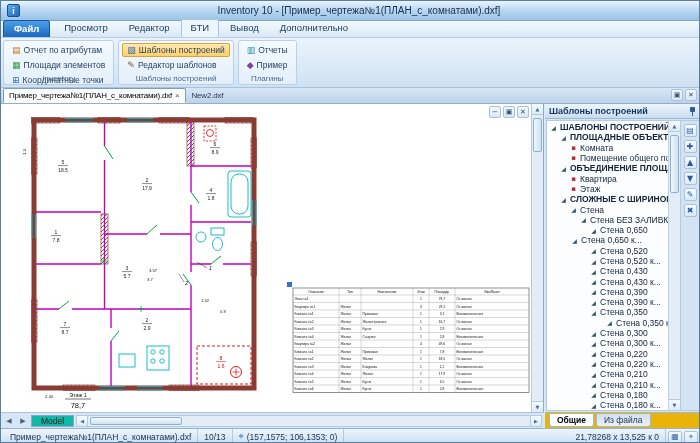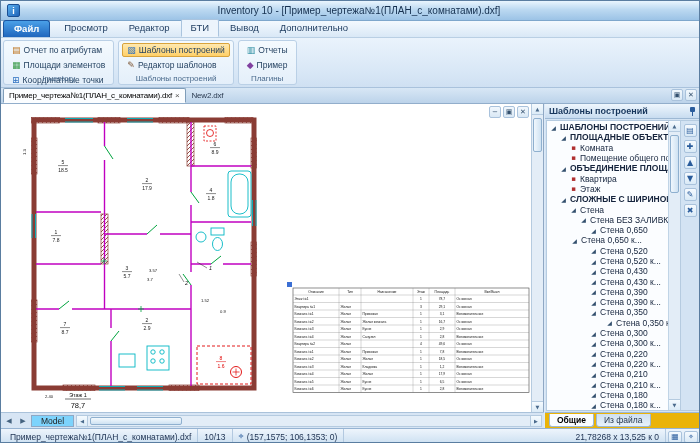--- a/index.html
+++ b/index.html
@@ -40,21 +40,21 @@
   .main{position:absolute;top:103px;left:0;width:700px;height:324px}
   .canvas{position:absolute;left:0;top:0;width:543px;height:308px;background:#fff;border-right:1px solid #8fa8c4;overflow:hidden}
   .canvas svg{position:absolute;left:0;top:0}
   .cwin{position:absolute;right:14px;top:2px;display:flex;gap:2px}
   .vscroll{position:absolute;right:0;top:0;bottom:0;width:12px;background:#e3edf7;border-left:1px solid #b5cbe0;display:flex;flex-direction:column;align-items:center}
   .vsarrow{width:100%;height:11px;font-family:"DejaVu Sans",sans-serif;font-size:5px;color:#4a6a8c;display:flex;align-items:center;justify-content:center;background:linear-gradient(#f5fafe,#dcebf7);border-bottom:1px solid #b5cbe0}
   .vsarrow.bot{position:absolute;bottom:0;border-top:1px solid #b5cbe0;border-bottom:none}
   .vsthumb{width:9px;height:34px;margin-top:3px;background:linear-gradient(90deg,#f0f7fd,#cfe2f2);border:1px solid #8fb0cf;border-radius:2px}
   .modelrow{position:absolute;left:0;top:308px;width:543px;height:16px;background:#d7e5f4;border-top:1px solid #aac2da;display:flex;align-items:center;padding:0 2px;gap:2px}
   .navbtn{font-family:"DejaVu Sans",sans-serif;font-size:7px;color:#44627f;width:12px;text-align:center}
-  .modeltab{font-size:8.5px;background:#7dd3fc;border:1px solid #8fa8c4;padding:0 9px;height:12px;line-height:11px;color:#222}
+  .modeltab{font-size:8.5px;background:#14b8a6;border:1px solid #8fa8c4;padding:0 9px;height:12px;line-height:11px;color:#222}
   .hscroll{flex:1;height:12px;background:#e3edf7;border:1px solid #b5cbe0;position:relative}
   .hthumb{position:absolute;left:13px;width:92px;top:1px;bottom:1px;background:linear-gradient(#f3f9fd,#cfe2f2);border:1px solid #8fb0cf;border-radius:2px}
   .harrow{position:absolute;top:0;bottom:0;width:11px;font-family:"DejaVu Sans",sans-serif;font-size:5px;color:#4a6a8c;display:flex;align-items:center;justify-content:center;background:linear-gradient(#f5fafe,#dcebf7)}
   .harrow.l{left:0;border-right:1px solid #b5cbe0}.harrow.r{right:0;border-left:1px solid #b5cbe0}
   
   .panel{position:absolute;left:544px;top:0;width:156px;height:324px;background:#d3e3f3;display:flex;flex-direction:column}
   .phead{height:15px;flex:none;background:linear-gradient(#eef6fd,#c8dcf0);border-bottom:1px solid #9db8d4;display:flex;align-items:center;padding:0 4px;font-size:9px;font-weight:bold;color:#17365c}
   .phead .t{flex:1;white-space:nowrap;overflow:hidden}
   .pin{position:relative;width:10px;height:12px;flex:none}
   .pin::before{content:"";position:absolute;left:3px;top:2px;width:5px;height:5px;background:#2a5c9c;border-radius:1px}

